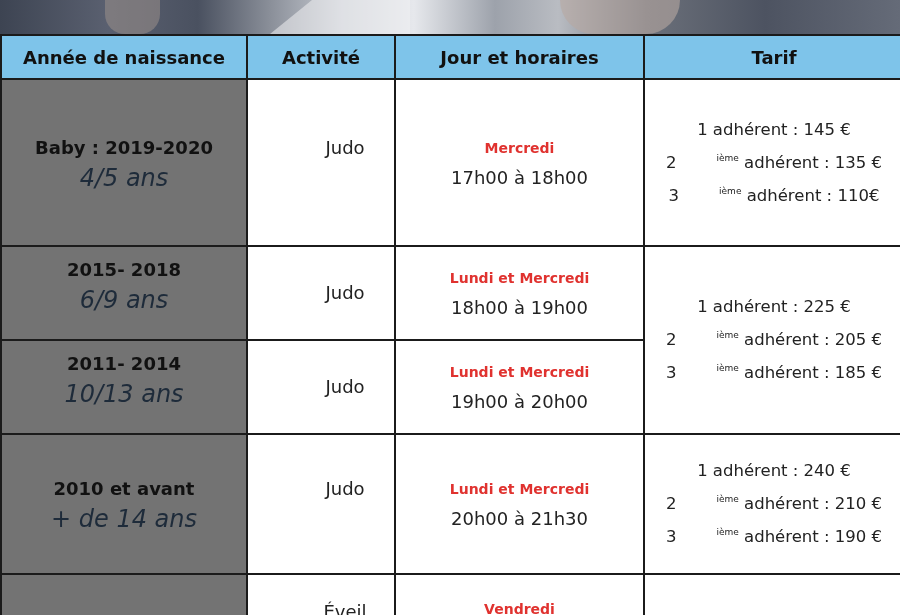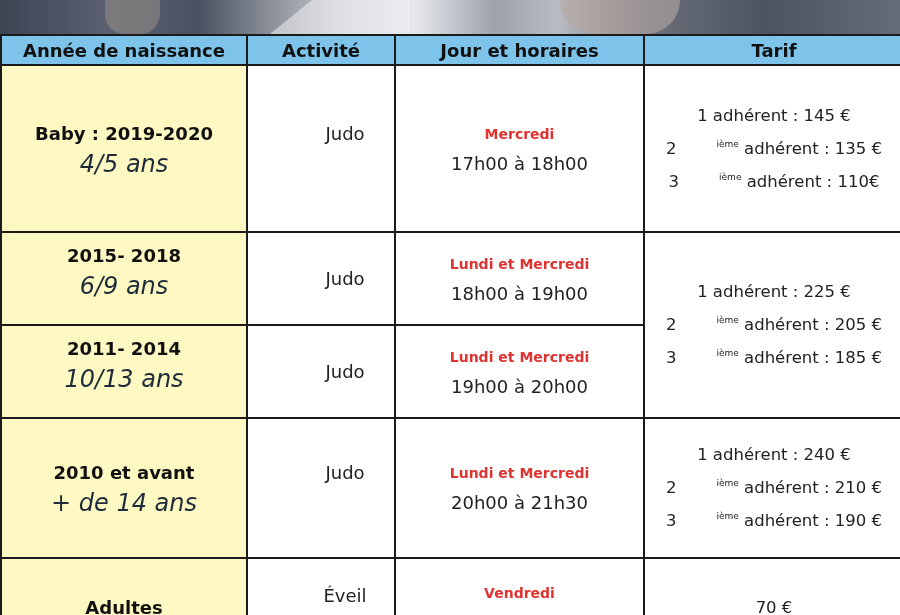--- a/index.html
+++ b/index.html
@@ -14,26 +14,26 @@
     background: linear-gradient(90deg, #3d4452 0%, #5a6070 12%, #4a5160 22%, #8a8f99 30%, #c9cdd4 38%, #e6e8ec 46%, #9da2ab 55%, #b9bcc2 62%, #6b707a 72%, #4d5361 85%, #656b78 100%);
   }
   .banner .blob1 { position:absolute; left:105px; top:0; width:55px; height:34px; border-radius:0 0 20px 20px; background:#9a8f8a; opacity:.55; }
   .banner .blob2 { position:absolute; left:560px; top:0; width:120px; height:34px; border-radius:0 0 40px 40px; background:#b8a9a2; opacity:.6; }
   .banner .blob3 { position:absolute; left:270px; top:0; width:140px; height:34px; background:#f0f1f3; opacity:.55; clip-path:polygon(30% 0,100% 0,100% 100%,0 100%); }
   table {
     position:absolute; left:0; top:34px; width:903px;
     border-collapse:collapse; table-layout:fixed;
   }
   td, th {
-    border:2px solid #1b1b1b; text-align:center; vertical-align:middle; padding:1px;
+    border:2px solid #1b1b1b; text-align:center; vertical-align:middle; padding:8px;
   }
   th {
     background:#7ec4ea; height:26px; font-weight:bold; font-size:18px; color:#111;
   }
-  td.year { background:#fef9c3; }
+  td.year { background:#737373; }
   td.white { background:#ffffff; }
   .yr { font-weight:bold; font-size:18px; color:#111; line-height:30px; }
   .age { font-style:italic; font-size:24px; color:#1e2b3a; line-height:30px; }
   .act { font-size:18px; color:#222; line-height:30px;margin-left:48px; }
   .day { color:#e0322f; font-weight:bold; font-size:14px; line-height:30px; }
   .time { font-size:18px; color:#222; line-height:30px; }
   .price { font-size:16.5px; color:#222; line-height:28px; }
   sup { font-size:9px; vertical-align:7px;margin-left:40px; }
 </style>
 </head>

